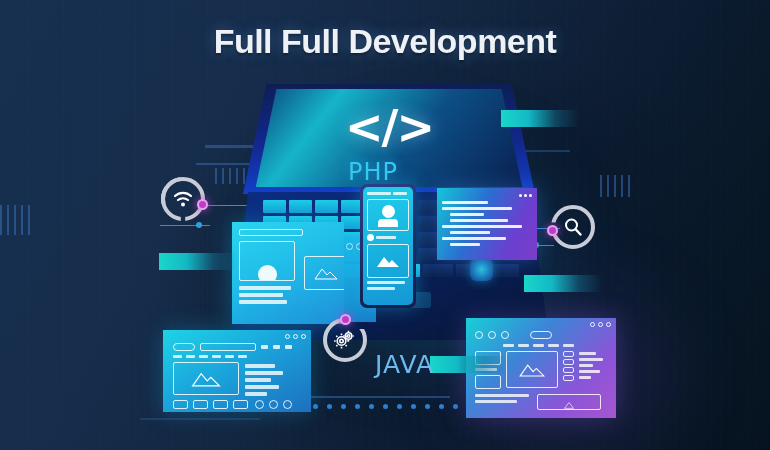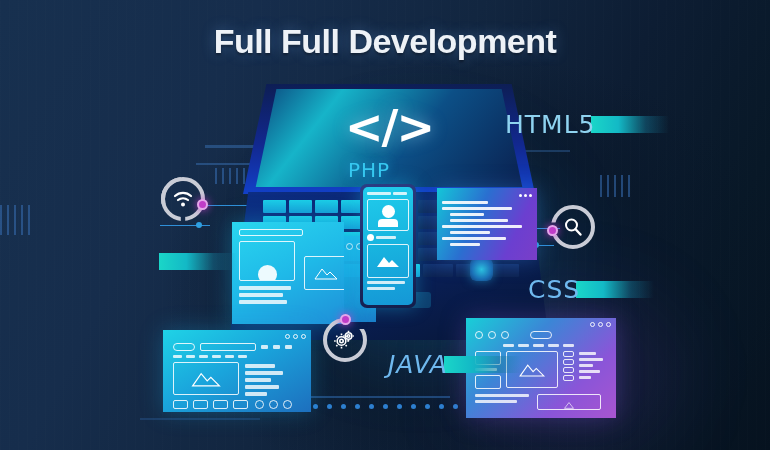--- a/index.html
+++ b/index.html
@@ -44,24 +44,24 @@
   }
   .tech .txt {
     font-size:25px; font-weight:400; letter-spacing:1px;
     color:#6fb9ef; position:relative; z-index:2;
     font-family:"DejaVu Sans", sans-serif;
   }
   #tech-html5 { left:505px; top:110px; }
   #tech-html5 .txt { color:#8fd3f0; }
   #tech-sql   { left:163px; top:253px; }
   #tech-css   { left:528px; top:275px; }
-  #tech-java  { left:388px; top:350px;font-style:italic; }
+  #tech-java  { left:375px; top:350px; }
   #tech-php {
     position:absolute; left:348px; top:158px; z-index:41;
-    font-size:20px; color:#36c8f0; letter-spacing:1px;
+    font-size:24px; color:#36c8f0; letter-spacing:1px;
     font-family:"DejaVu Sans", sans-serif;
     text-shadow:0 0 10px rgba(40,190,240,.5);
   }
 
   
   #laptop { position:absolute; left:243px; top:84px; width:292px; height:250px; z-index:20; }
   .lid {
     position:absolute; left:0; top:0; width:292px; height:110px;
     background:linear-gradient(180deg,#0d1e55 0%, #12288f 55%, #1240c8 100%);
     clip-path:polygon(8% 0%, 92% 0%, 100% 100%, 0% 100%);
@@ -205,28 +205,26 @@
   <div class="deco-line" style="left:500px;top:150px;width:70px;height:2px;background:rgba(60,120,190,.35);"></div>
   <div class="deco-line" style="left:300px;top:396px;width:150px;height:2px;background:rgba(45,100,165,.6);"></div>
   <div class="deco-line" style="left:468px;top:396px;width:130px;height:2px;background:rgba(45,100,165,.45);"></div>
   <div class="deco-line" style="left:140px;top:418px;width:120px;height:2px;background:rgba(45,100,165,.35);"></div>
   <div class="hatch" style="left:0px;top:205px;width:30px;height:30px;"></div>
   <div class="hatch" style="left:600px;top:175px;width:34px;height:22px;"></div>
 
   <h1 id="title">Full Full Development</h1>
 
   <div class="tech" id="tech-html5">
-    <span class="txt">HTML5</span>
     <span class="bar"></span>
   </div>
   <div class="tech" id="tech-sql">
     <span class="bar"></span>
   </div>
   <div class="tech" id="tech-css">
-    <span class="txt">CSS</span>
     <span class="bar"></span>
   </div>
   <div class="tech" id="tech-java">
     <span class="txt">JAVA</span>
     <span class="bar"></span>
   </div>
 
   <div id="laptop">
     <div class="lid"></div>
     <div class="screen"></div>

